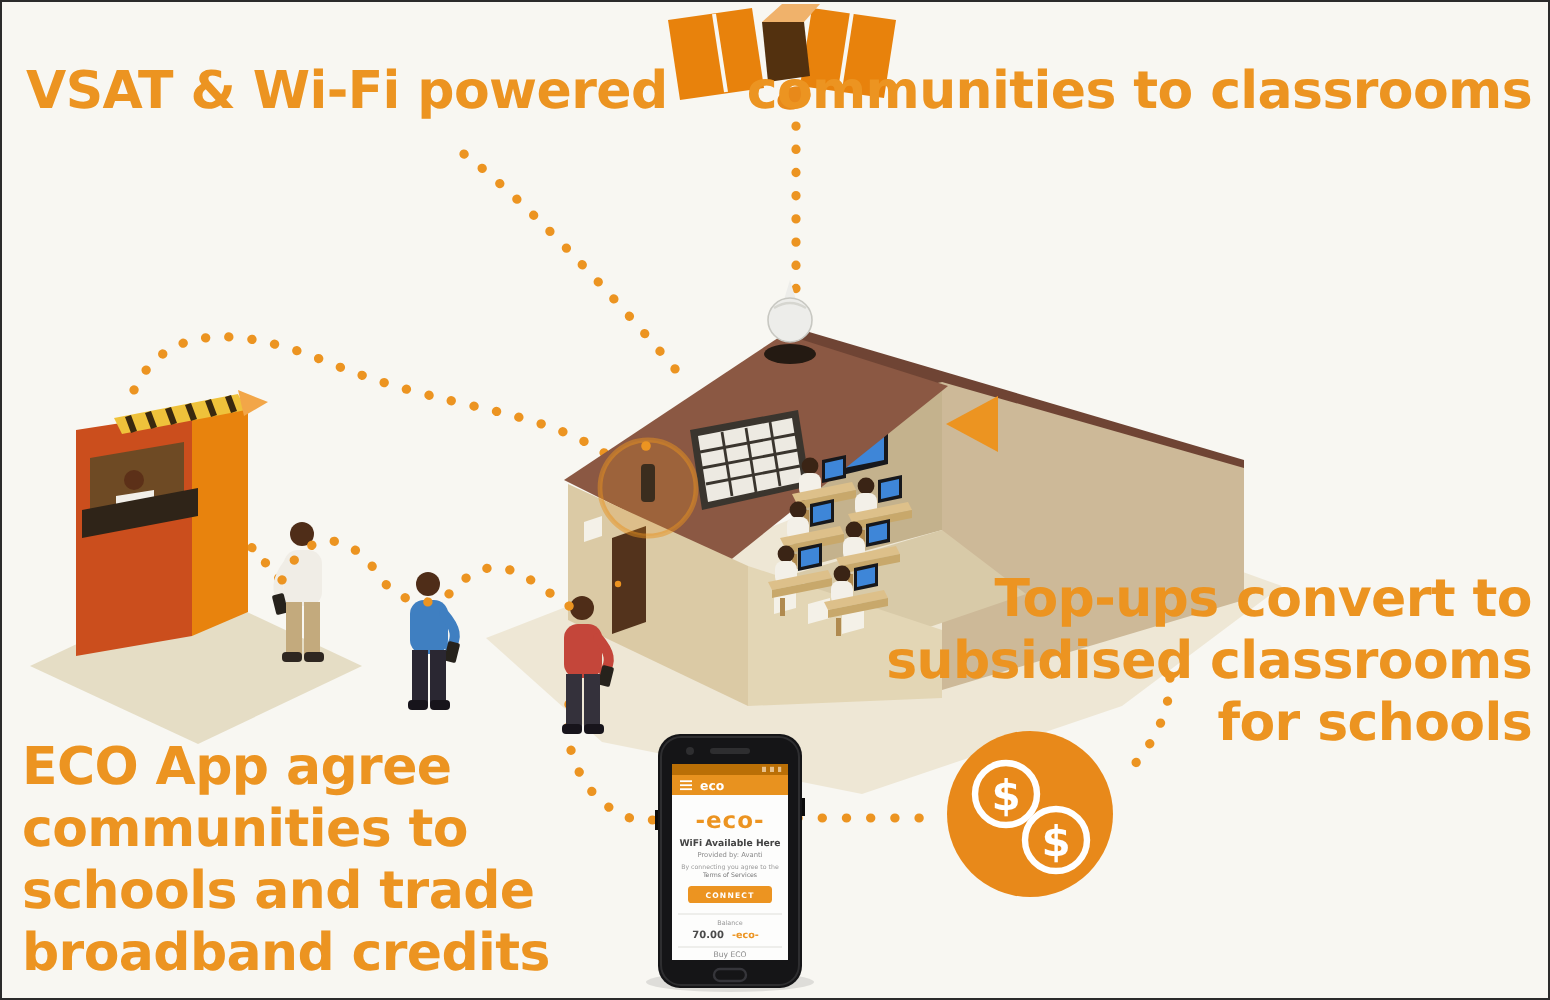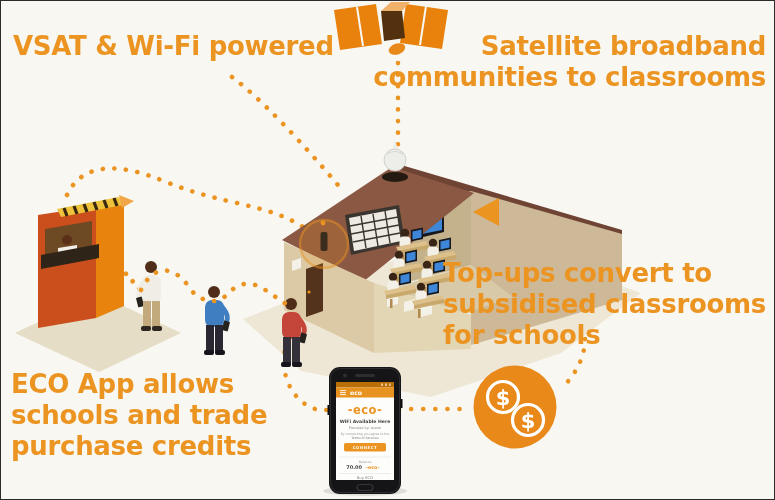--- a/index.html
+++ b/index.html
@@ -10,21 +10,21 @@
   }
   #scene{position:absolute;left:0;top:0;}
   svg text{font-family:"DejaVu Sans","Liberation Sans",sans-serif;}
   .caption{
     position:absolute;color:#EC9421;font-weight:700;font-size:26px;
     line-height:31px;letter-spacing:-0.3px;white-space:nowrap;
   }
   .caption span{display:block;}
   #cap-vsat{left:12px;top:30px;text-align:center;}
   #cap-sat{right:8px;top:30px;text-align:right;}
-  #cap-topups{right:8px;top:257px;}
+  #cap-topups{right:8px;top:284px;text-align:right;}
   #cap-eco{left:10px;top:368px;}
 </style>
 </head>
 <body>
 
 <div id="stage">
 
 <svg id="scene" width="773" height="498" viewBox="0 0 773 498">
 
   <polygon points="242,318 468,230 640,292 560,352 430,396 300,370" fill="#EEE7D5"></polygon>
@@ -254,27 +254,27 @@
     <text x="36" y="111.5" font-size="3.8" fill="#888888" text-anchor="middle">Buy ECO</text>
     <rect x="28" y="117.5" width="16" height="6" rx="3" fill="none" stroke="#35353A" stroke-width="1.2"></rect>
   </g>
 
 </svg>
 
   <div class="caption" id="cap-vsat">
     <span>VSAT &amp; Wi-Fi powered</span>
   </div>
   <div class="caption" id="cap-sat">
-    <span>Satellite broadband</span>
     <span>communities to classrooms</span>
   </div>
   <div class="caption" id="cap-topups">
     <span>Top-ups convert to</span>
     <span>subsidised classrooms</span>
     <span>for schools</span>
   </div>
   <div class="caption" id="cap-eco">
-    <span>ECO App allows</span>
+    <span>ECO App agree</span>
+    <span>communities to</span>
     <span>schools and trade</span>
-    <span>purchase credits</span>
+    <span>broadband credits</span>
   </div>
 
 </div>
 
 </body></html>

